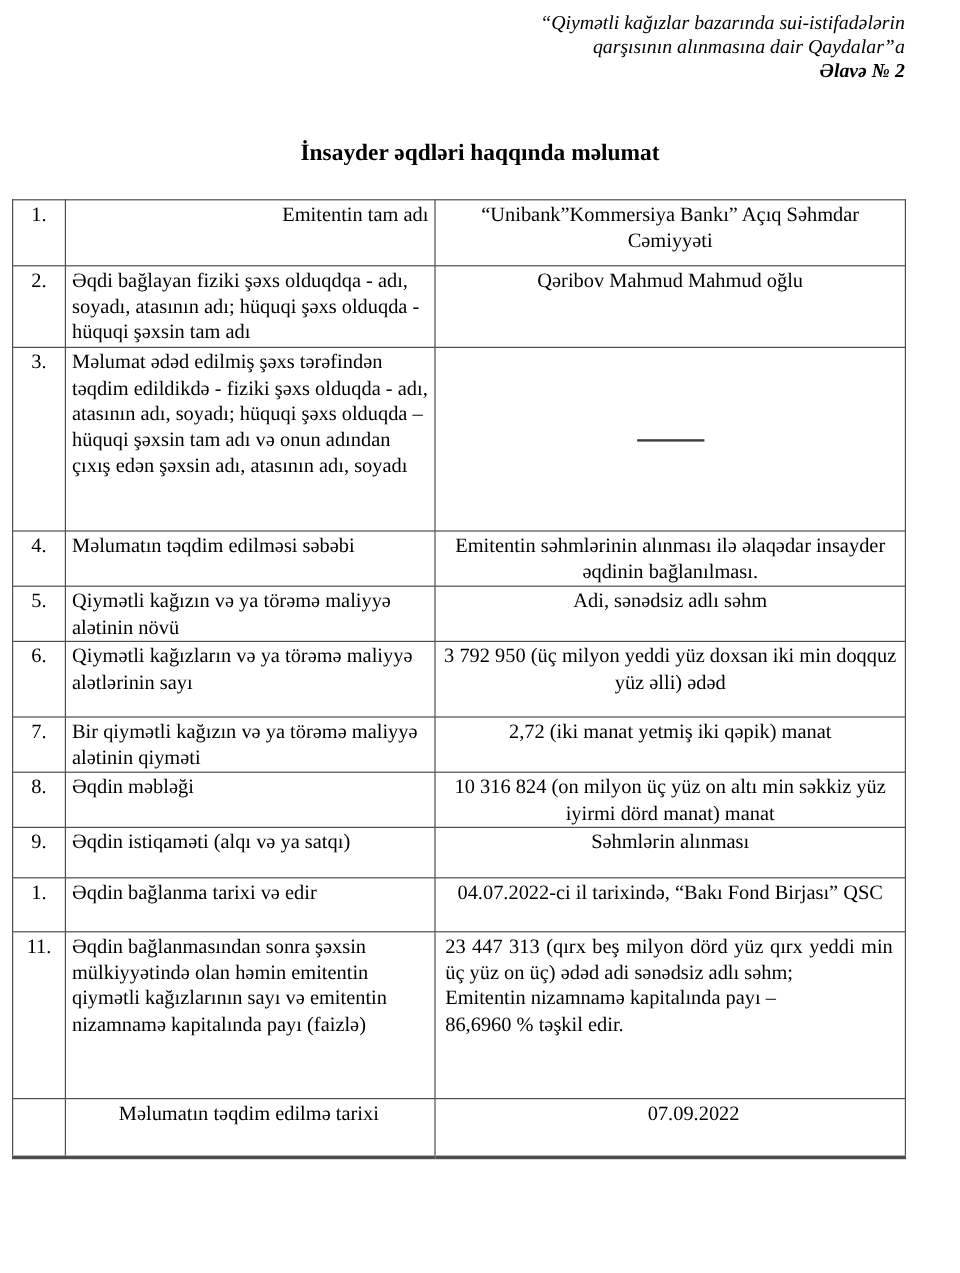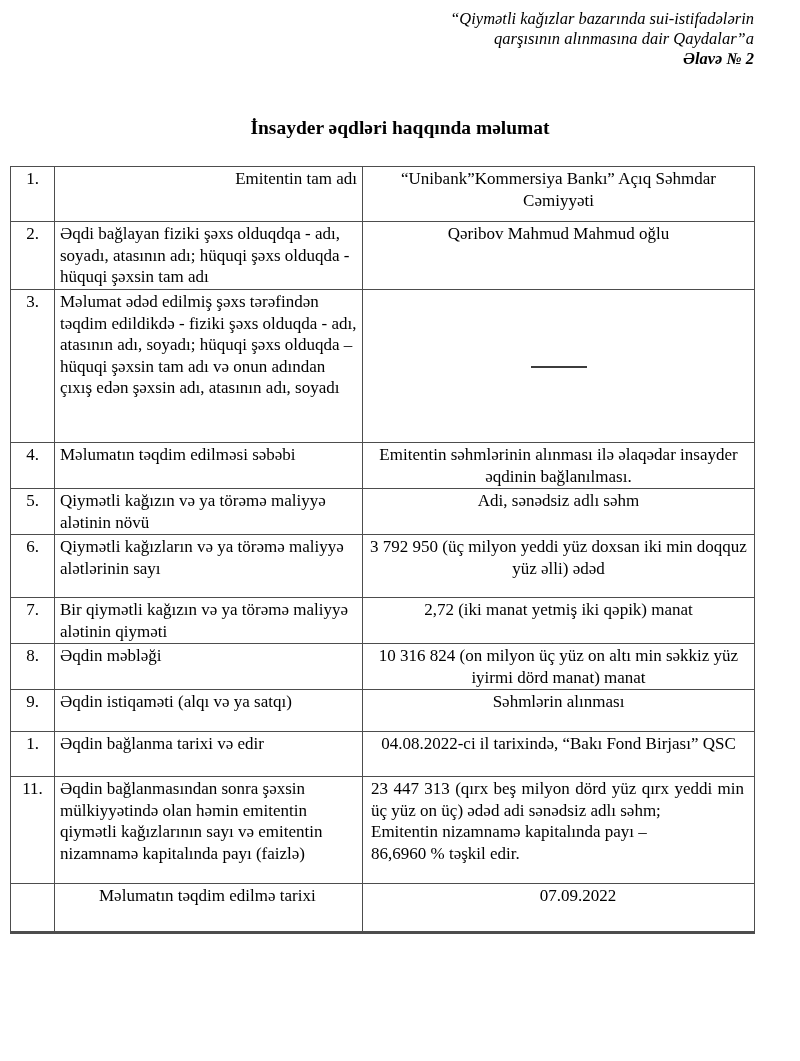--- a/index.html
+++ b/index.html
@@ -67,21 +67,21 @@
   tbody.rows tr:nth-child(1)  { height: 55px; }
   tbody.rows tr:nth-child(2)  { height: 68px; }
   tbody.rows tr:nth-child(3)  { height: 153px; }
   tbody.rows tr:nth-child(4)  { height: 44px; }
   tbody.rows tr:nth-child(5)  { height: 43px; }
   tbody.rows tr:nth-child(6)  { height: 63px; }
   tbody.rows tr:nth-child(7)  { height: 44px; }
   tbody.rows tr:nth-child(8)  { height: 44px; }
   tbody.rows tr:nth-child(9)  { height: 42px; }
   tbody.rows tr:nth-child(10) { height: 45px; }
-  tbody.rows tr:nth-child(11) { height: 107px; margin-left: 43px; }
+  tbody.rows tr:nth-child(11) { height: 139px; margin-left: 43px; }
   tbody.rows tr:nth-child(12) { height: 49px; }
   tbody.rows tr:last-child td { border-bottom-width: 3px; padding-left: 44px; }
 </style>
 </head>
 <body>
 
 <div class="page">
 
   <div class="reg-ref">
     <span class="ref-line">“Qiymətli kağızlar bazarında sui-istifadələrin</span>
@@ -139,21 +139,21 @@
       <td class="value">10 316 824 (on milyon üç yüz on altı min səkkiz yüz iyirmi dörd manat) manat</td>
     </tr>
         <tr>
       <td class="num">9.</td>
       <td class="label">Əqdin istiqaməti (alqı və ya satqı)</td>
       <td class="value">Səhmlərin alınması</td>
     </tr>
         <tr>
       <td class="num">1.</td>
       <td class="label">Əqdin bağlanma tarixi və edir</td>
-      <td class="value">04.08.2022-ci il tarixində, “Bakı Fond Birjası” QSC</td>
+      <td class="value">04.07.2022-ci il tarixində, “Bakı Fond Birjası” QSC</td>
     </tr>
         <tr>
       <td class="num">11.</td>
       <td class="label">Əqdin bağlanmasından sonra şəxsin mülkiyyətində olan həmin emitentin qiymətli kağızlarının sayı və emitentin nizamnamə kapitalında payı (faizlə)</td>
       <td class="value value-left">23 447 313 (qırx beş milyon dörd yüz qırx yeddi min üç yüz on üç) ədəd adi sənədsiz adlı səhm;
 Emitentin nizamnamə kapitalında payı –
 86,6960 % təşkil edir.</td>
     </tr>
         <tr>
       <td class="num">12.</td>

